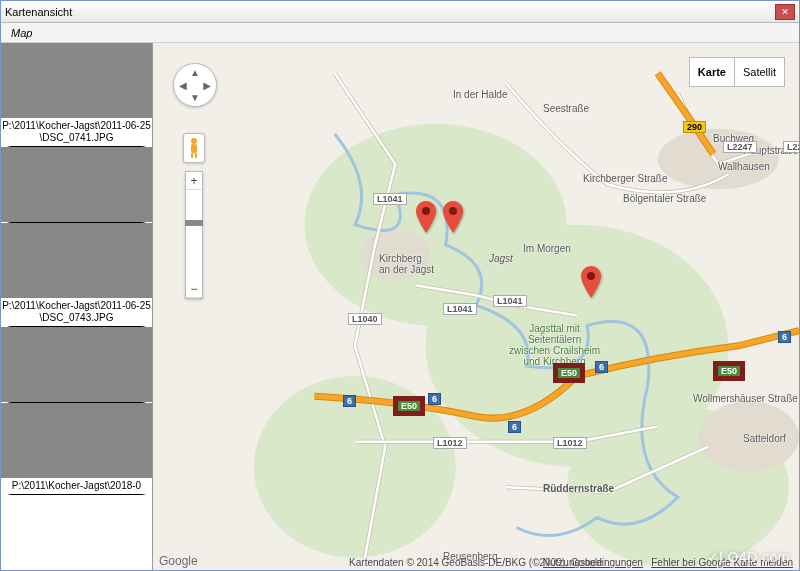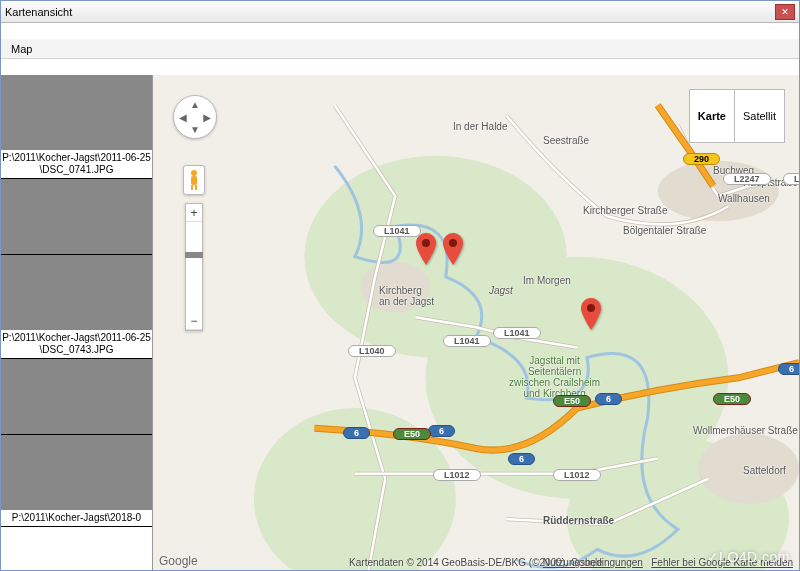--- a/index.html
+++ b/index.html
@@ -1,57 +1,57 @@
 <!DOCTYPE html>
 <html><head>
 <meta charset="utf-8">
 <style>
 * { box-sizing: border-box; margin: 0; padding: 0; }
 html, body { width: 800px; height: 571px; font-family: Tahoma, Arial, sans-serif; font-size: 11px; overflow: hidden; background: #ece9d8; }
-.window { width: 800px; height: 571px; border: 1px solid #7a95c6; display: flex; flex-direction: column; background: #fff; gap: 16px; }
+.window { width: 800px; height: 571px; border: 1px solid #7a95c6; display: flex; flex-direction: column; background: #fff; }
 .titlebar { height: 22px; background: linear-gradient(#fdfdfd,#e8e8e8); border-bottom: 1px solid #b8b8b8; display: flex; align-items: center; padding: 0 4px; }
 .titlebar .title { flex: 1; font-size: 11px; color: #000; }
 .titlebar .close { width: 20px; height: 16px; background: #c75050; border: 1px solid #a03030; display: flex; align-items: center; justify-content: center; color: #fff; font-size: 9px; cursor: pointer; }
 .menubar { height: 20px; background: #f4f4f4; border-bottom: 1px solid #d0d0d0; display: flex; align-items: center; padding: 0 4px; }
-.menubar .menu-item { padding: 2px 6px; cursor: pointer; }
+.menubar .menu-item { padding: 2px 6px; cursor: pointer; font-style: italic; }
 .content { flex: 1; display: flex; overflow: hidden; }
 .sidebar { width: 152px; background: #fff; border-right: 1px solid #999; overflow-y: auto; overflow-x: hidden; position: relative; }
 .sidebar::-webkit-scrollbar { width: 16px; }
 .sidebar::-webkit-scrollbar-track { background: #f0f0f0; border-left:1px solid #ccc; }
 .sidebar::-webkit-scrollbar-thumb { background: #c8c8c8; border:1px solid #999; }
-.thumb { border-bottom: 1px solid #000; }
+.thumb { border-bottom: 1px solid #000; border-radius: 11px; }
 .thumb .img { width: 100%; height: 75px; background: #888; }
 .thumb .cap { font-size: 10px; text-align: center; padding: 2px 1px; line-height: 12px; background: #fff; word-break: break-all; }
 .map { flex: 1; position: relative; background: #f2efe9; overflow: hidden; }
 .map-bg { position: absolute; inset: 0; }
 .road-major { stroke: #f7a62a; stroke-width: 5; fill: none; }
 .road-major-outline { stroke: #d68a10; stroke-width: 7; fill: none; }
 .road-minor { stroke: #fff; stroke-width: 2.5; fill: none; }
 .road-minor-outline { stroke: #c8c0b0; stroke-width: 4; fill: none; }
 .river { stroke: #9fc4e0; stroke-width: 3; fill: none; }
 .green { fill: #d8e8c8; }
 .town { fill: #e2dcd0; }
 .label { position: absolute; font-size: 10px; color: #555; white-space: nowrap; text-shadow: 0 0 2px #fff, 0 0 2px #fff; }
 .label.poi { color: #4a7a3a; text-align: center; line-height: 11px; }
-.shield { position: absolute; padding: 0 10px; font-size: 9px; border-radius: 6px; color: #fff; font-weight: bold; }
+.shield { position: absolute; padding: 0 3px; font-size: 9px; border-radius: 0; color: #fff; font-weight: bold; }
 .shield.yellow { background: #f5c518; color: #000; border: 1px solid #b38f0a; }
 .shield.blue { background: #3a6fb0; border: 1px solid #25527e; }
-.shield.green-s { background: #4a8a3a; border: 1px solid #7f1d1d; }
+.shield.green-s { background: #4a8a3a; border: 5px solid #7f1d1d; }
 .pin { position: absolute; width: 20px; height: 32px; transform: translate(-50%, -100%); cursor: pointer; }
 .pin svg { width: 100%; height: 100%; filter: drop-shadow(1px 1px 1px rgba(0,0,0,0.3)); }
 .map-ctrl { position: absolute; background: #fff; border: 1px solid #bbb; box-shadow: 0 1px 3px rgba(0,0,0,0.2); }
 .pan-ctrl { top: 20px; left: 20px; width: 44px; height: 44px; border-radius: 50%; display: flex; align-items: center; justify-content: center; }
 .pan-arrow { position: absolute; font-size: 10px; color: #666; cursor: pointer; }
 .pegman { top: 90px; left: 30px; width: 22px; height: 30px; border-radius: 3px; display: flex; align-items: center; justify-content: center; }
 .zoom-ctrl { top: 128px; left: 32px; width: 18px; }
 .zoom-btn { height: 18px; display: flex; align-items: center; justify-content: center; font-size: 12px; color: #444; cursor: pointer; border-bottom: 1px solid #ddd; }
 .zoom-track { height: 90px; position: relative; background: #fff; }
 .zoom-thumb { position: absolute; left: -1px; right: -1px; height: 6px; background: #888; top: 30px; }
 .maptype { position: absolute; top: 14px; right: 14px; display: flex; }
-.maptype .btn { padding: 20px 8px; background: #fff; border: 1px solid #bbb; font-size: 11px; cursor: pointer; }
+.maptype .btn { padding: 8px 8px; background: #fff; border: 1px solid #bbb; font-size: 11px; cursor: pointer; }
 .maptype .btn:first-child { border-right: none; }
 .maptype .btn.active { font-weight: bold; }
 .attrib { position: absolute; bottom: 2px; font-size: 10px; color: #444; text-shadow: 0 0 2px #fff; }
 .attrib.left { left: 6px; }
 .attrib.center { left: 50%; transform: translateX(-50%); white-space: nowrap; }
 .attrib.right { right: 6px; }
 .attrib a { color: #444; text-decoration: underline; cursor: pointer; }
 .watermark { position: absolute; bottom: 6px; right: 10px; font-size: 14px; color: rgba(255,255,255,0.9); font-weight: 300; letter-spacing: 0.5px; text-shadow: 0 0 4px rgba(0,0,0,0.4); pointer-events: none; }
 
 .t1 { background: linear-gradient(#bcd 0%,#bcd 40%,#6a7 40%,#475 100%); }

